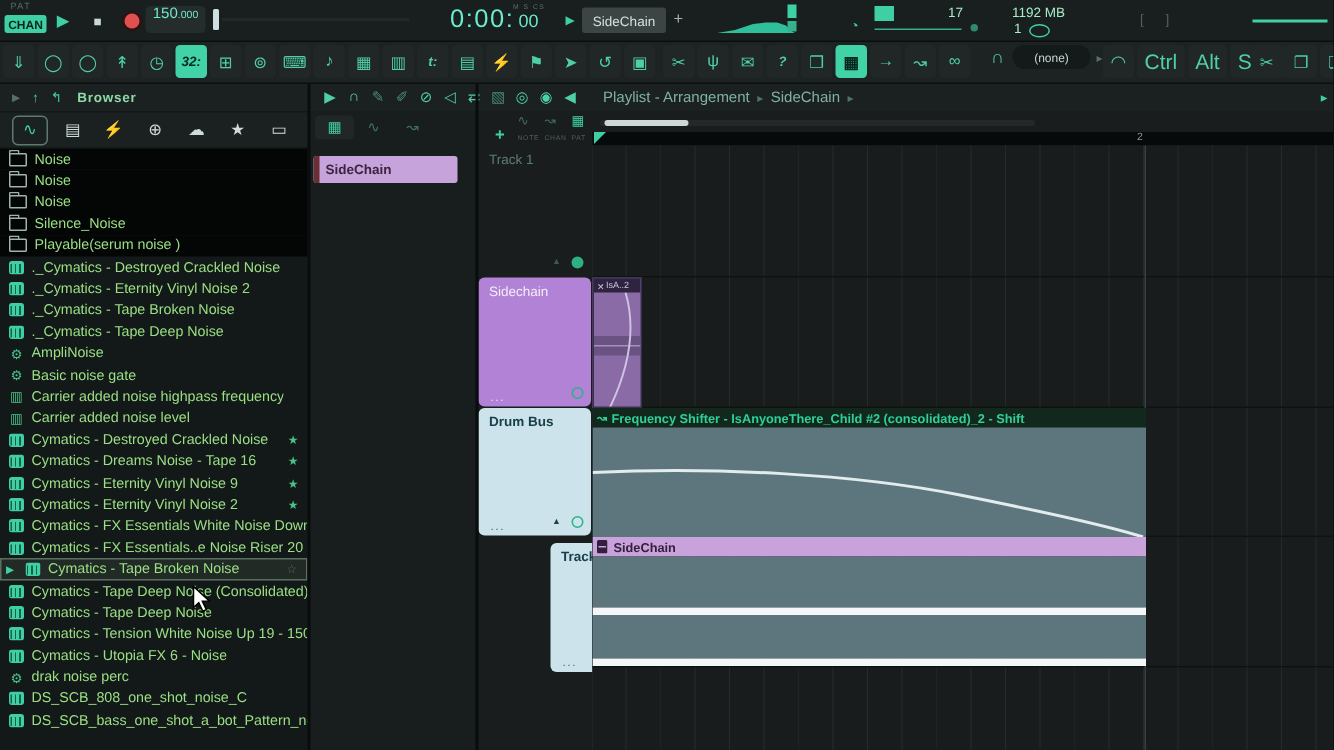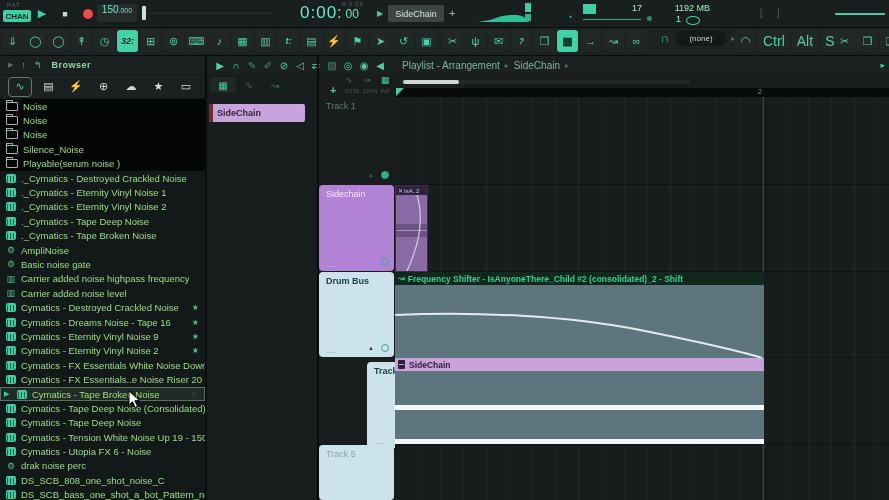--- a/index.html
+++ b/index.html
@@ -315,33 +315,29 @@
         <div class="bitem dark">
           <span class="ficon"></span>
           <span class="lbl">Playable(serum noise )</span>
         </div>
         <div class="bitem">
           <span class="aicon"></span>
           <span class="lbl">._Cymatics - Destroyed Crackled Noise</span>
         </div>
         <div class="bitem">
           <span class="aicon"></span>
-          <span class="lbl">._Cymatics - Eternity Vinyl Noise 1</span>
-        </div>
-        <div class="bitem">
-          <span class="aicon"></span>
           <span class="lbl">._Cymatics - Eternity Vinyl Noise 2</span>
         </div>
         <div class="bitem">
           <span class="aicon"></span>
+          <span class="lbl">._Cymatics - Tape Broken Noise</span>
+        </div>
+        <div class="bitem">
+          <span class="aicon"></span>
           <span class="lbl">._Cymatics - Tape Deep Noise</span>
-        </div>
-        <div class="bitem">
-          <span class="aicon"></span>
-          <span class="lbl">._Cymatics - Tape Broken Noise</span>
         </div>
         <div class="bitem">
           <span class="picon">⚙</span>
           <span class="lbl">AmpliNoise</span>
         </div>
         <div class="bitem">
           <span class="picon">⚙</span>
           <span class="lbl">Basic noise gate</span>
         </div>
         <div class="bitem">
@@ -463,23 +459,20 @@
           <div class="nm">Drum Bus</div>
           <div class="tcollapse">▲</div>
           <div class="tdot"></div>
           <div class="tgrip">...</div>
         </div>
         <div class="thead blue" style="top: 265px; height: 86px; margin-left: 48px;">
           <div class="nm">Track 4</div>
           <div class="tdot"></div>
           <div class="tgrip">...</div>
         </div>
-        <div class="thead blue bluedim" style="top: 348px; height: 55px;">
-          <div class="nm">Track 5</div>
-        </div>
       </div>
     <div id="grid">
       <div class="hsep" style="top:87px"></div>
       <div class="hsep" style="top:174px"></div>
       <div class="hsep" style="top:260px"></div>
       <div class="hsep" style="top:347px"></div>
       <div id="barline"></div>
 
       <div class="clip" id="isa-clip">
         <div class="hd">

